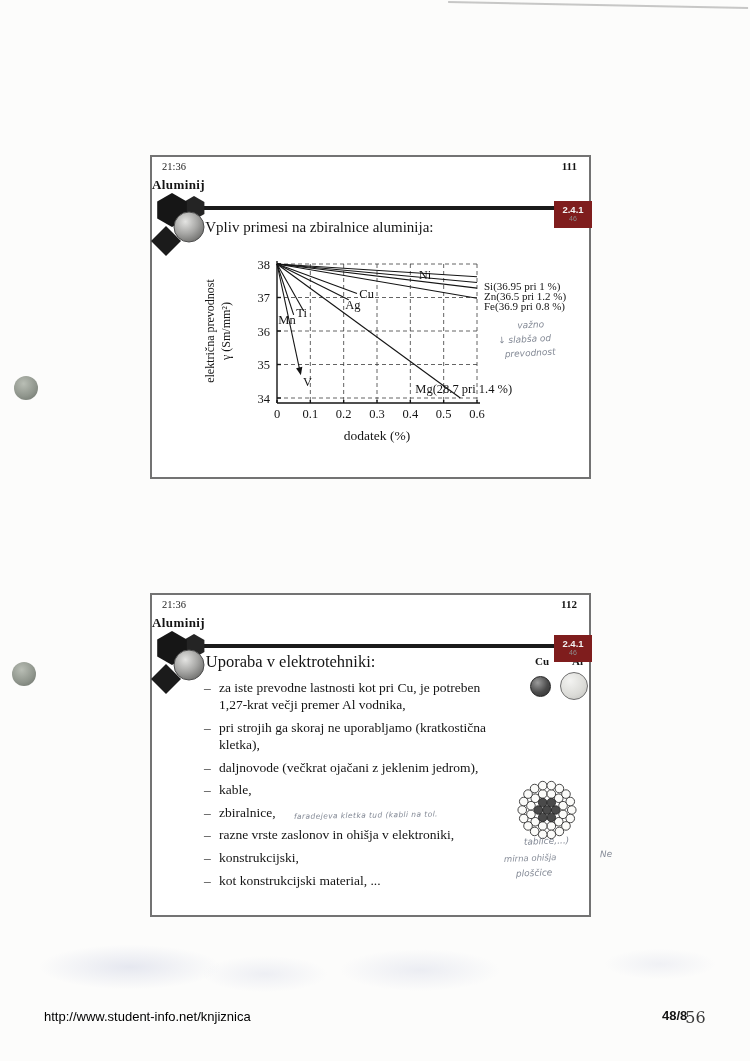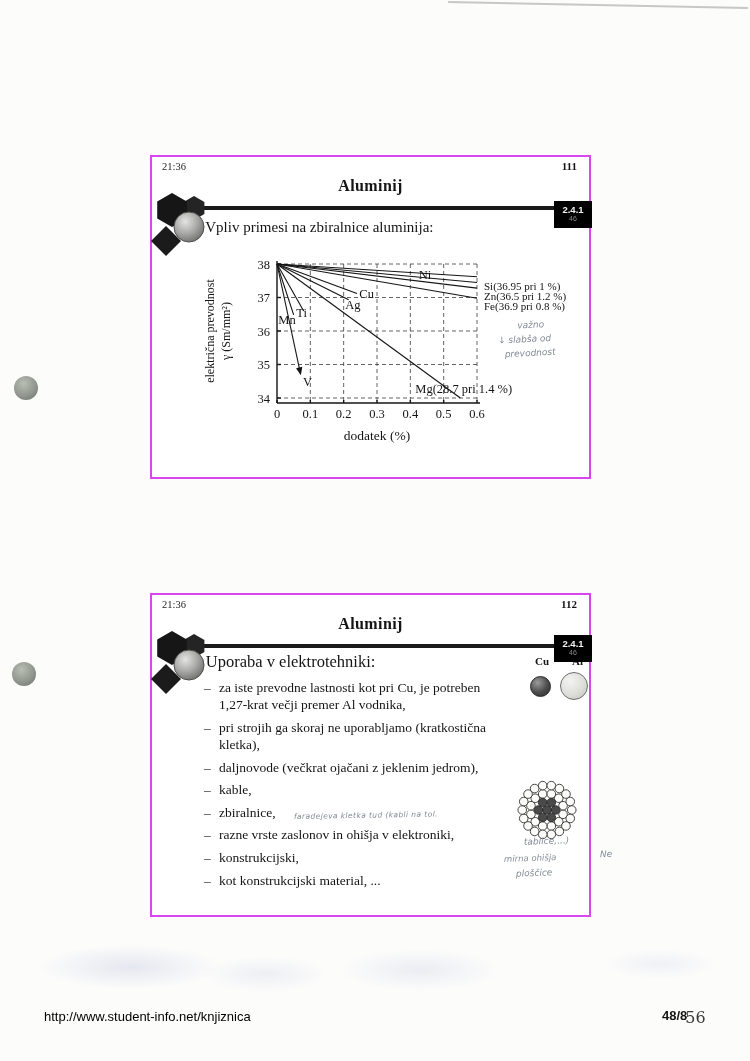--- a/index.html
+++ b/index.html
@@ -13,30 +13,30 @@
   #hole2{left:12px;top:662px}
   .scan-edge-top{position:absolute;top:4px;left:448px;width:300px;height:10px;
         border-top:2px solid #9a9a9a;transform:rotate(1.1deg);opacity:.55}
   .scan-smudge{position:absolute;left:0;top:922px;width:750px;height:85px;pointer-events:none;background:
         radial-gradient(ellipse 130px 32px at 130px 45px, rgba(140,150,195,.20), transparent 70%),
         radial-gradient(ellipse 90px 26px at 265px 52px, rgba(140,150,195,.13), transparent 70%),
         radial-gradient(ellipse 115px 30px at 420px 48px, rgba(140,150,195,.15), transparent 70%),
         radial-gradient(ellipse 80px 22px at 660px 42px, rgba(140,150,195,.11), transparent 70%)}
 
   
-  .slide{position:absolute;left:150px;width:437px;height:320px;border:2px solid #d946ef;background:#fff}
+  .slide{position:absolute;left:150px;width:437px;height:320px;border:2px solid #737373;background:#fff}
   #slide1{top:155px}
   #slide2{top:593px}
   .time{position:absolute;left:10px;top:4px;font-size:10.5px;color:#222}
   .pageno{position:absolute;right:12px;top:3px;font-size:11px;font-weight:bold}
-  .slide-title{position:absolute;left:0;top:20px;width:100%;text-align:center;
-               font-size:16px;font-weight:bold;letter-spacing:.4px;margin:0}
+  .slide-title{position:absolute;left:0;top:20px;width:100%;
+               font-size:13px;font-weight:bold;letter-spacing:.4px;margin:0}
   .rule{position:absolute;left:52px;right:5px;top:49px;height:3.5px;background:#1a1a1a}
   .logo{position:absolute;left:-8px;top:27px;z-index:3}
-  .badge{position:absolute;right:-3px;top:44px;width:38px;height:27px;background:#000000;
+  .badge{position:absolute;right:-3px;top:44px;width:38px;height:27px;background:#7f1d1d;
          text-align:center;z-index:4}
   #slide2 .badge{top:40px}
   .badge-num{color:#f2f2f2;font-size:9.5px;font-weight:bold;font-family:"Liberation Sans",sans-serif;padding-top:3px}
   .badge-sub{color:#8d8d8d;font-size:7px;font-family:"Liberation Sans",sans-serif}
 
   .bullet1{position:absolute;left:36px;top:62px;font-size:15px;white-space:nowrap}
   #slide2 .bullet1{top:57px;font-size:16.5px}
   .bdot{margin-right:12px}
 
   

